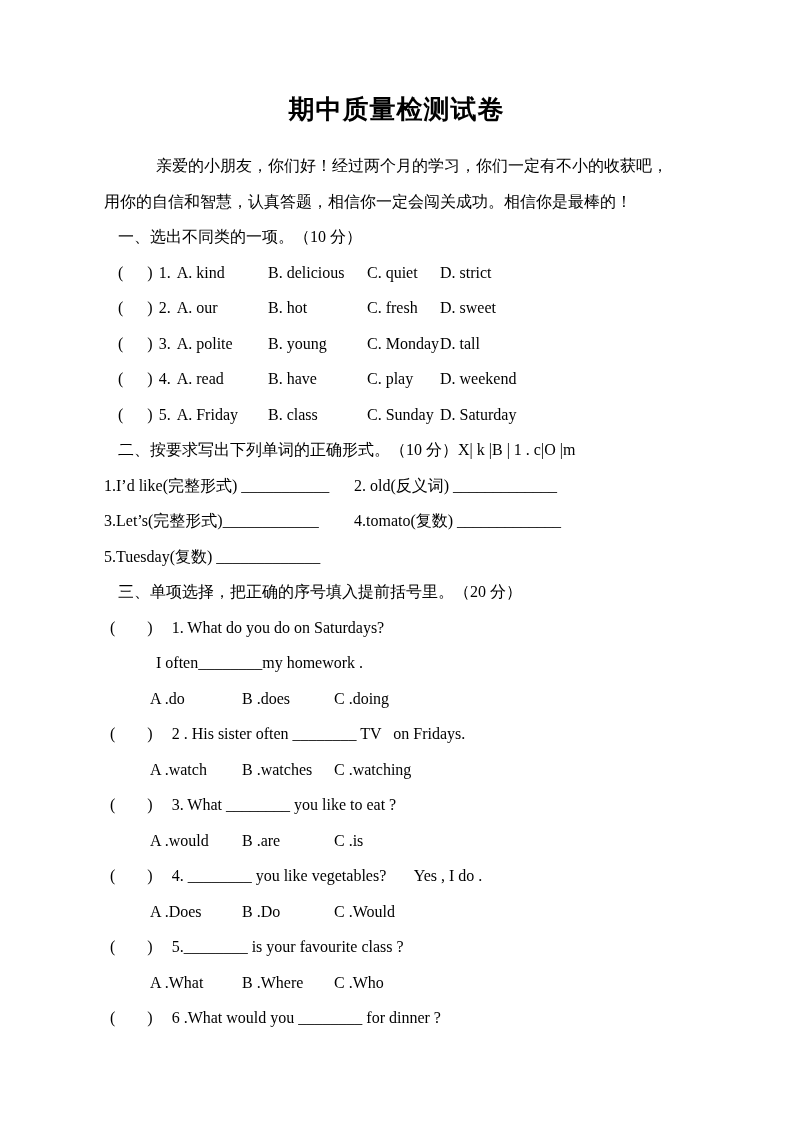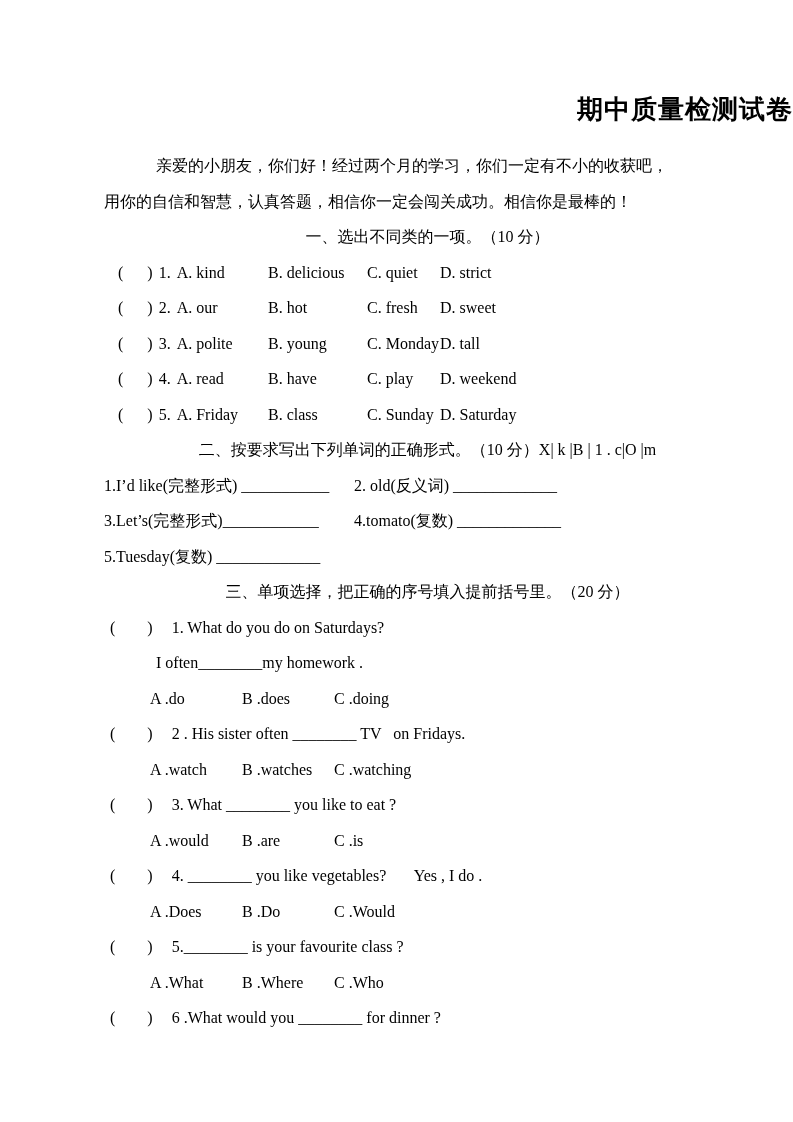--- a/index.html
+++ b/index.html
@@ -7,35 +7,35 @@
     position: relative;
     width: 793px;
     height: 1122px;
     background: #ffffff;
     overflow: hidden;
     font-family: "Liberation Serif", serif;
     color: #000000;
   }
   .title {
     margin: 94px 0 0 0;
-    text-align: right;
+    text-align: center;
     font-size: 26px;
     line-height: 32px;
     font-weight: 700;
     letter-spacing: 1px;
   }
   .content {
     padding: 22px 56px 0 104px;
     font-size: 16px;
     line-height: 35.5px;
   }
   .row { height: 35.5px; white-space: normal; }
   .t { white-space: pre-wrap; }
   .indent-first { padding-left: 52px; }
-  .heading { padding-left: 14px; text-align: center; }
+  .heading { padding-left: 14px; }
   
   .s1row { position: relative; padding-left: 14px; }
   .s1row .qlabel { margin-left: 6px; }
   .s1row .optA { margin-left: 6px; }
   .s1row .col-b, .s1row .col-c, .s1row .col-d { position: absolute; top: 0; text-align: center; }
   .s1row .col-b { left: 164px; }
   .s1row .col-c { left: 263px; }
   .s1row .col-d { left: 336px; }
   
   .s2row .s2left { display: inline-block; min-width: 250px; }

